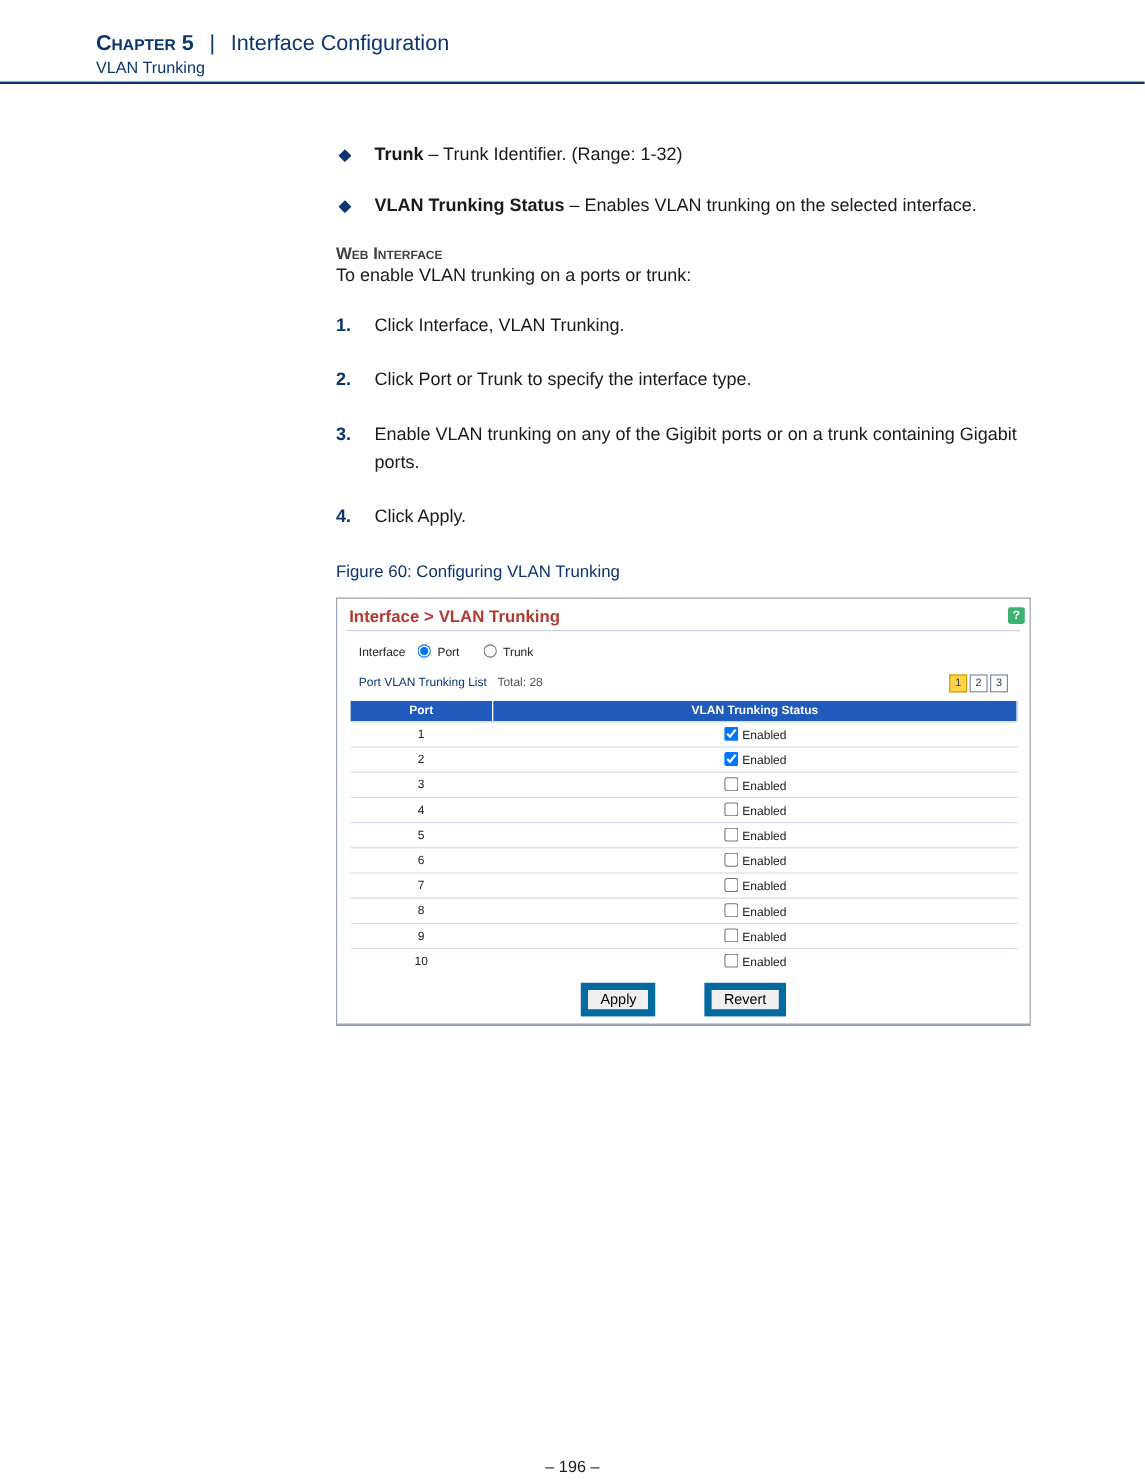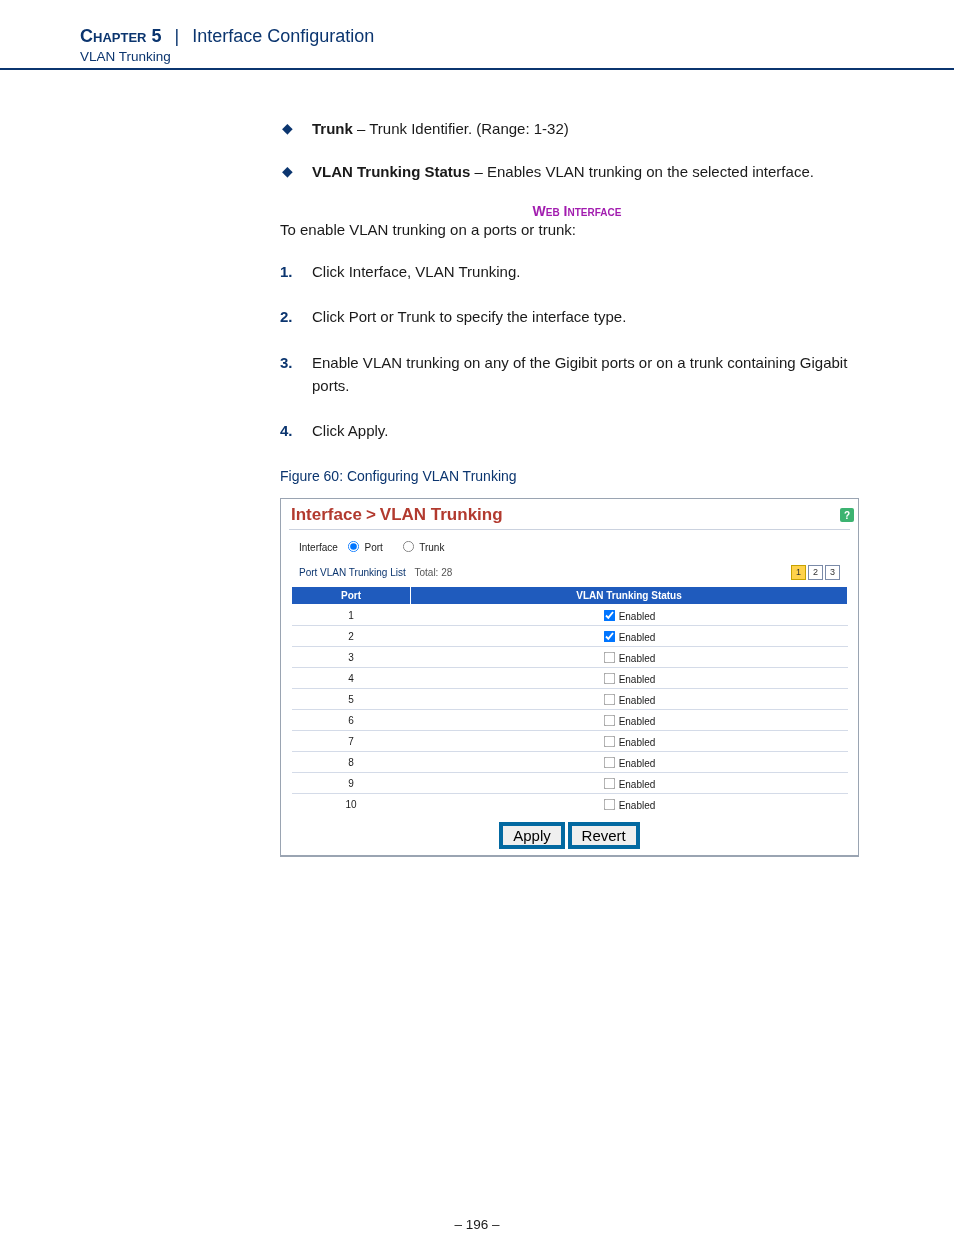--- a/index.html
+++ b/index.html
@@ -53,24 +53,23 @@
     position: absolute;
     left: 2px;
     top: 0;
     color: #0b356f;
     font-size: 14px;
   }
   .term-bold { font-weight: bold; }
   .section-title {
     font-variant: small-caps;
     font-weight: bold;
-    color: #a21caf;
+    color: #404040;
     font-size: 14px;
     margin: 6px 0 0 0;
-    text-align: center;
   }
   .lead-text {
     font-size: 15px;
     margin: 2px 0 22px 0;
   }
   .steps {
     list-style: none;
     padding: 0;
     margin: 0 0 26px 0;
   }
@@ -106,21 +105,21 @@
   }
   .ui-bc-row {
     display: flex;
     align-items: center;
     justify-content: space-between;
     padding: 6px 4px 2px 10px;
   }
   .ui-bc {
     color: #b23a2f;
     font-weight: bold;
-    font-size: 17px;
+    font-size: 14px;
   }
   .ui-bc-sep { color: #b23a2f; padding: 0 4px; }
   .ui-help {
     width: 14px;
     height: 14px;
     background: #3cb371;
     color: #fff;
     display: inline-flex;
     align-items: center;
     justify-content: center;
@@ -194,26 +193,26 @@
     transform: scale(0.9);
     vertical-align: -2px;
     margin: 0 3px 0 0;
   }
   .ui-action-row {
     text-align: center;
     padding: 8px 0 6px 0;
   }
   .ui-btn {
     font-family: Arial, sans-serif;
-    font-size: 15px;
+    font-size: 12px;
     padding: 1px 10px;
     background: #efefef;
-    border: 4px solid #0369a1;
+    border: 6px solid #0369a1;
     cursor: pointer;
-    margin: 0 0;
+    margin: 0 19px;
   }
   .page-num {
     text-align: center;
     font-size: 13.5px;
     color: #1a1a1a;
     margin-top: 360px;
     padding-bottom: 30px;
   }
 </style>
 </head>

